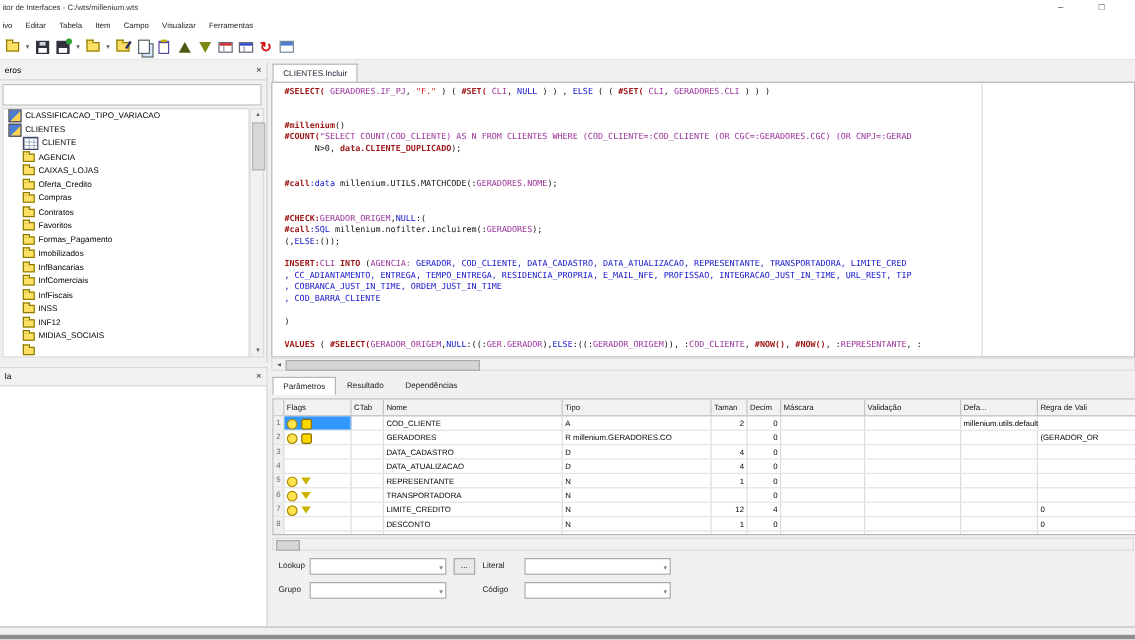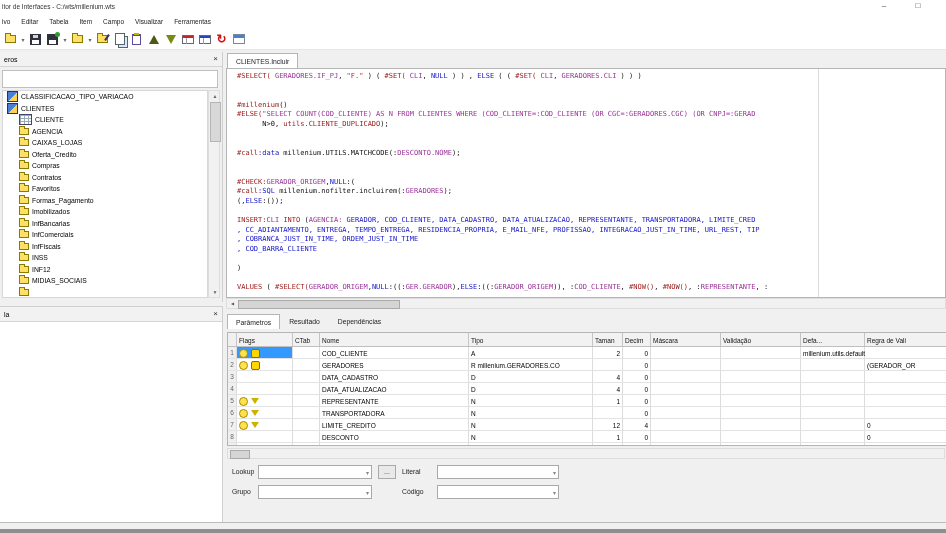--- a/index.html
+++ b/index.html
@@ -57,21 +57,21 @@
   #tree-scroll{left:208px;top:38px;width:12px;height:208px;background:#f1f1f1;border:1px solid #ddd;box-sizing:border-box}
   .sc-arrow{width:12px;height:10px;text-align:center;font-size:5px;color:#666;line-height:10px}
   #tree-thumb{position:absolute;left:1px;top:11px;width:9px;height:38px;background:#d8d8d8;border:1px solid #b5b5b5}
   #panel2{left:0;top:306px;width:222px;height:216px;background:#fff;border-right:1px solid #cfcfcf;border-top:1px solid #cfcfcf}
   
   #tabstrip{left:226px;top:52px;width:720px;height:16px;background:#f0f0f0}
   #editor-tab{position:absolute;left:1px;top:1px;height:15px;background:#fff;border:1px solid #b5b5b5;border-bottom:none;padding:0 8px;display:flex;align-items:center;font-size:6.8px;color:#223}
   #code{left:226px;top:68px;width:720px;height:230px;background:#fff;border:1px solid #b5b5b5;box-sizing:border-box;overflow:hidden}
   #code-inner{position:absolute;left:10px;top:3px;width:1400px}
   .code-line{height:9.6px;line-height:9.6px;font-family:"DejaVu Sans Mono",monospace;font-size:7px;white-space:pre}
-  .c-kw{color:#9b1515;font-weight:normal}
+  .c-kw{color:#9b1515;font-weight:bold}
   .c-id{color:#993399}
   .c-str{color:#cc1111}
   .c-blue{color:#1414c8}
   .c-pl{color:#111}
   #code-guide{position:absolute;left:591px;top:0;width:1px;height:228px;background:#dcdcdc}
   #code-hscroll{left:226px;top:298px;width:720px;height:11px;background:#f1f1f1;border:1px solid #ddd;box-sizing:border-box}
   #code-hthumb{position:absolute;left:11px;top:1px;width:160px;height:7px;background:#d5d5d5;border:1px solid #aaa}
   .sc-left{position:absolute;left:1px;top:1px;width:9px;height:7px;font-size:4px;color:#555;text-align:center;line-height:7px}
   
   #params{left:226px;top:312px;width:720px;height:210px;background:#f0f0f0}
@@ -262,25 +262,25 @@
 <div class="abs" id="tabstrip">
   <div id="editor-tab">CLIENTES.Incluir</div>
 </div>
 <div class="abs" id="code">
   <div id="code-guide"></div>
   <div id="code-inner">
       <div class="code-line"><span class="c-kw">#SELECT(</span><span class="c-id"> GERADORES.IF_PJ</span><span class="c-pl">, </span><span class="c-str">"F."</span><span class="c-pl"> ) ( </span><span class="c-kw">#SET(</span><span class="c-id"> CLI</span><span class="c-pl">, </span><span class="c-blue">NULL</span><span class="c-pl"> ) ) , </span><span class="c-blue">ELSE</span><span class="c-pl"> ( ( </span><span class="c-kw">#SET(</span><span class="c-id"> CLI</span><span class="c-pl">, </span><span class="c-id">GERADORES.CLI</span><span class="c-pl"> ) ) )</span></div>
       <div class="code-line">&nbsp;</div>
       <div class="code-line">&nbsp;</div>
       <div class="code-line"><span class="c-kw">#millenium</span><span class="c-pl">()</span></div>
-      <div class="code-line"><span class="c-kw">#ELSE(</span><span class="c-id">"SELECT COUNT(COD_CLIENTE) AS N FROM CLIENTES WHERE (COD_CLIENTE=:COD_CLIENTE (OR CGC=:GERADORES.CGC) (OR CNPJ=:GERAD</span></div>
-      <div class="code-line"><span class="c-pl">      N&gt;0, </span><span class="c-kw">utils.CLIENTE_DUPLICADO</span><span class="c-pl">);</span></div>
-      <div class="code-line">&nbsp;</div>
-      <div class="code-line">&nbsp;</div>
-      <div class="code-line"><span class="c-kw">#call</span><span class="c-blue">:data</span><span class="c-pl"> millenium.UTILS.MATCHCODE(:</span><span class="c-id">DESCONTO.NOME</span><span class="c-pl">);</span></div>
+      <div class="code-line"><span class="c-kw">#COUNT(</span><span class="c-id">"SELECT COUNT(COD_CLIENTE) AS N FROM CLIENTES WHERE (COD_CLIENTE=:COD_CLIENTE (OR CGC=:GERADORES.CGC) (OR CNPJ=:GERAD</span></div>
+      <div class="code-line"><span class="c-pl">      N&gt;0, </span><span class="c-kw">data.CLIENTE_DUPLICADO</span><span class="c-pl">);</span></div>
+      <div class="code-line">&nbsp;</div>
+      <div class="code-line">&nbsp;</div>
+      <div class="code-line"><span class="c-kw">#call</span><span class="c-blue">:data</span><span class="c-pl"> millenium.UTILS.MATCHCODE(:</span><span class="c-id">GERADORES.NOME</span><span class="c-pl">);</span></div>
       <div class="code-line">&nbsp;</div>
       <div class="code-line">&nbsp;</div>
       <div class="code-line"><span class="c-kw">#CHECK:</span><span class="c-id">GERADOR_ORIGEM</span><span class="c-pl">,</span><span class="c-blue">NULL</span><span class="c-pl">:(</span></div>
       <div class="code-line"><span class="c-kw">#call</span><span class="c-blue">:SQL</span><span class="c-pl"> millenium.nofilter.incluirem(:</span><span class="c-id">GERADORES</span><span class="c-pl">);</span></div>
       <div class="code-line"><span class="c-pl">(,</span><span class="c-blue">ELSE</span><span class="c-pl">:());</span></div>
       <div class="code-line">&nbsp;</div>
       <div class="code-line"><span class="c-kw">INSERT:</span><span class="c-id">CLI</span><span class="c-kw"> INTO</span><span class="c-pl"> (</span><span class="c-id">AGENCIA:</span><span class="c-blue"> GERADOR, COD_CLIENTE, DATA_CADASTRO, DATA_ATUALIZACAO, REPRESENTANTE, TRANSPORTADORA, LIMITE_CRED</span></div>
       <div class="code-line"><span class="c-blue">, CC_ADIANTAMENTO, ENTREGA, TEMPO_ENTREGA, RESIDENCIA_PROPRIA, E_MAIL_NFE, PROFISSAO, INTEGRACAO_JUST_IN_TIME, URL_REST, TIP</span></div>
       <div class="code-line"><span class="c-blue">, COBRANCA_JUST_IN_TIME, ORDEM_JUST_IN_TIME</span></div>
       <div class="code-line"><span class="c-blue">, COD_BARRA_CLIENTE</span></div>

